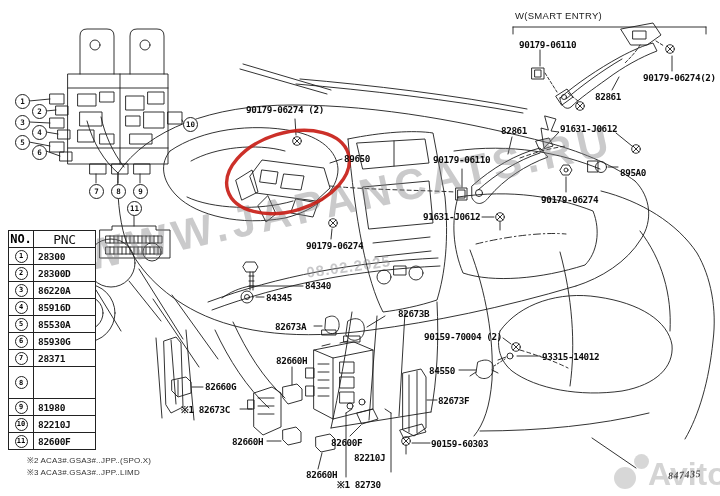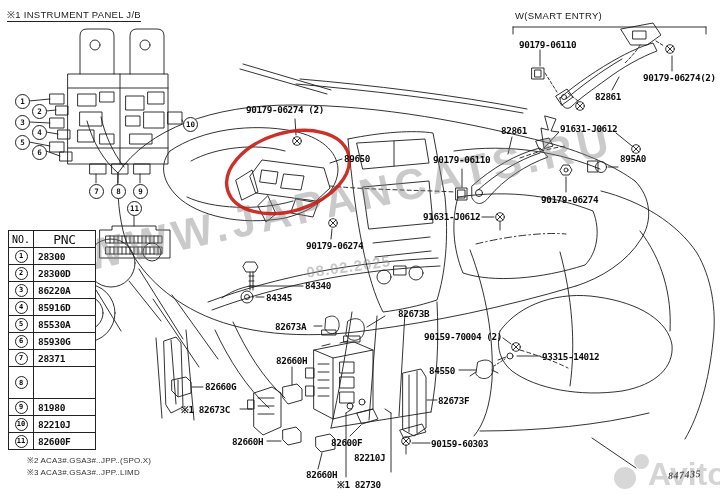--- a/index.html
+++ b/index.html
@@ -20,21 +20,21 @@
         justify-content:center;background:#fff;font-family:"DejaVu Sans Mono",monospace;}
   
   .pnc-table{position:absolute;left:8px;top:230px;width:86px;border:1.2px solid #222;background:#fff;}
   .t-row{display:flex;border-top:1px solid #222;align-items:center;min-height:16px;}
   .t-row:first-child{border-top:none;}
   .t-no{width:24px;border-right:1px solid #222;display:flex;align-items:center;
         justify-content:center;align-self:stretch;}
   .t-pnc{flex:1;padding-left:4px;font-size:9.5px;font-weight:bold;color:#111;
          letter-spacing:-0.3px;}
   .t-head .t-pnc{font-weight:normal;font-size:13px;text-align:center;padding-left:0;}
-  .t-head .t-no{font-size:10px;font-weight:normal;}
+  .t-head .t-no{font-size:12px;font-weight:bold;}
   .rnum{width:11px;height:11px;border:1px solid #222;border-radius:50%;font-size:7px;
         font-weight:bold;display:flex;align-items:center;justify-content:center;}
   .t-tall{min-height:31px;}
   .t-tall .t-pnc div{line-height:13px;}
   
   .wm-site{position:absolute;left:48px;top:148px;width:600px;height:100px;line-height:100px;
            text-align:center;font-family:"Liberation Sans",sans-serif;font-weight:bold;
            font-size:43px;letter-spacing:5px;color:rgba(128,128,130,0.42);
            transform:rotate(-12.5deg);pointer-events:none;}
   .wm-date{position:absolute;left:306px;top:258px;font-family:"Liberation Sans",sans-serif;
@@ -226,23 +226,20 @@
     </g>
   </svg>
 
   <div class="wm-site">WWW.JAPANCATS.RU</div>
   <div class="wm-date">08.02.2025</div>
 
   <svg class="art" width="720" height="496" viewBox="0 0 720 496" fill="none">
     <ellipse cx="288" cy="172" rx="63" ry="39" transform="rotate(-17 288 172)" stroke="#c81f17" stroke-width="3.4" opacity="0.92"></ellipse>
   </svg>
 
-  <div class="title" style="left:7px;top:8px;">
-    <span class="underline">※1 INSTRUMENT PANEL J/B</span>
-  </div>
   <div class="title" style="left:515px;top:10px;">W(SMART ENTRY)</div>
 
   <div class="cnum" style="left:15px;top:94px;">1</div>
   <div class="cnum" style="left:32px;top:104px;">2</div>
   <div class="cnum" style="left:15px;top:115px;">3</div>
   <div class="cnum" style="left:32px;top:125px;">4</div>
   <div class="cnum" style="left:15px;top:135px;">5</div>
   <div class="cnum" style="left:32px;top:145px;">6</div>
   <div class="cnum" style="left:89px;top:184px;">7</div>
   <div class="cnum" style="left:111px;top:184px;">8</div>
@@ -325,21 +322,21 @@
   <div class="notes">
     <div>※2 ACA3#.GSA3#..JPP..(SPO.X)</div>
     <div>※3 ACA3#.GSA3#..JPP..LIMD</div>
   </div>
 
   <div class="lbl" style="left:246px;top:105px;">90179-06274 (2)</div>
   <div class="lbl" style="left:344px;top:154px;">89650</div>
   <div class="lbl" style="left:433px;top:155px;">90179-06110</div>
   <div class="lbl" style="left:501px;top:126px;">82861</div>
   <div class="lbl" style="left:560px;top:124px;">91631-J0612</div>
-  <div class="lbl" style="left:620px;top:154px;">895A0</div>
+  <div class="lbl" style="left:620px;top:168px;">895A0</div>
   <div class="lbl" style="left:541px;top:195px;">90179-06274</div>
   <div class="lbl" style="left:423px;top:212px;">91631-J0612</div>
   <div class="lbl" style="left:306px;top:241px;">90179-06274</div>
   <div class="lbl" style="left:305px;top:281px;">84340</div>
   <div class="lbl" style="left:266px;top:293px;">84345</div>
   <div class="lbl" style="left:275px;top:322px;">82673A</div>
   <div class="lbl" style="left:386px;top:309px;padding-left:12px;">82673B</div>
   <div class="lbl" style="left:416px;top:332px;margin-left:8px;">90159-70004 (2)</div>
   <div class="lbl" style="left:542px;top:352px;">93315-14012</div>
   <div class="lbl" style="left:429px;top:366px;">84550</div>

